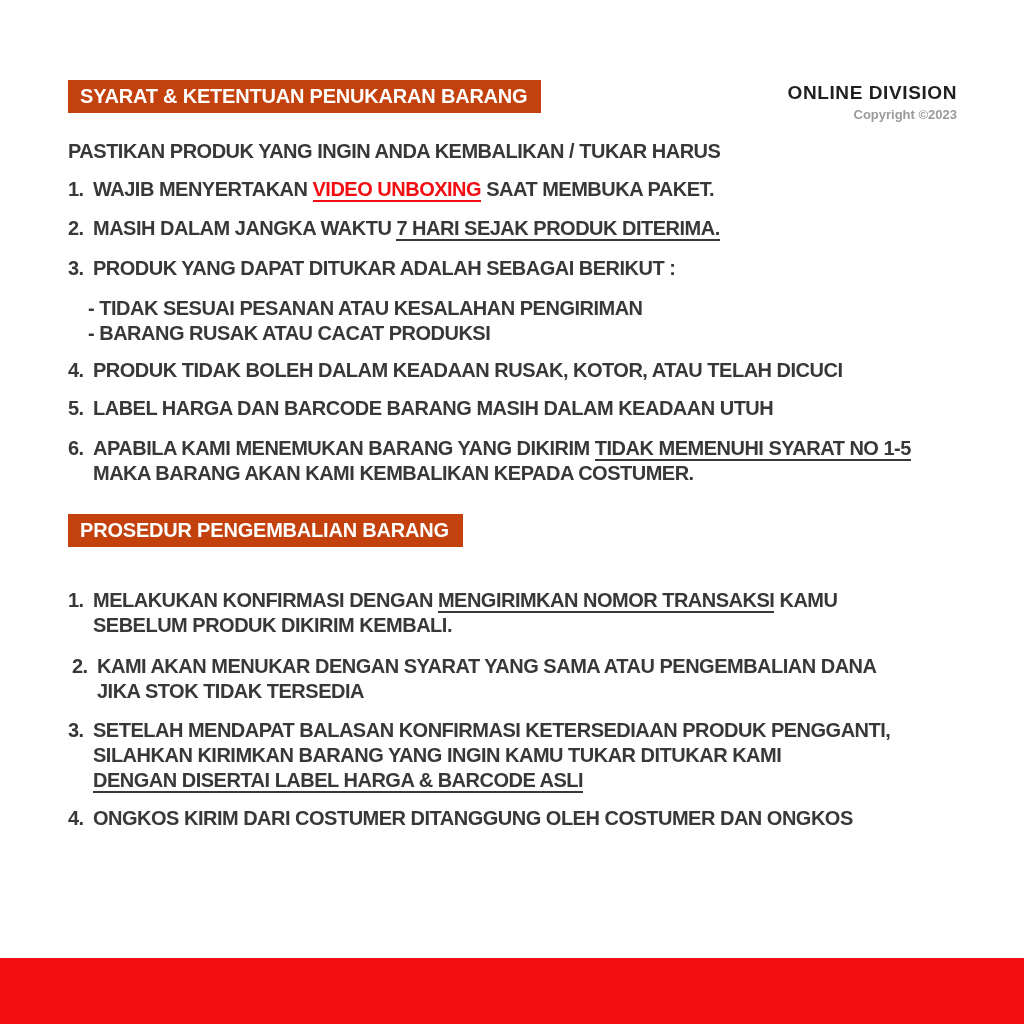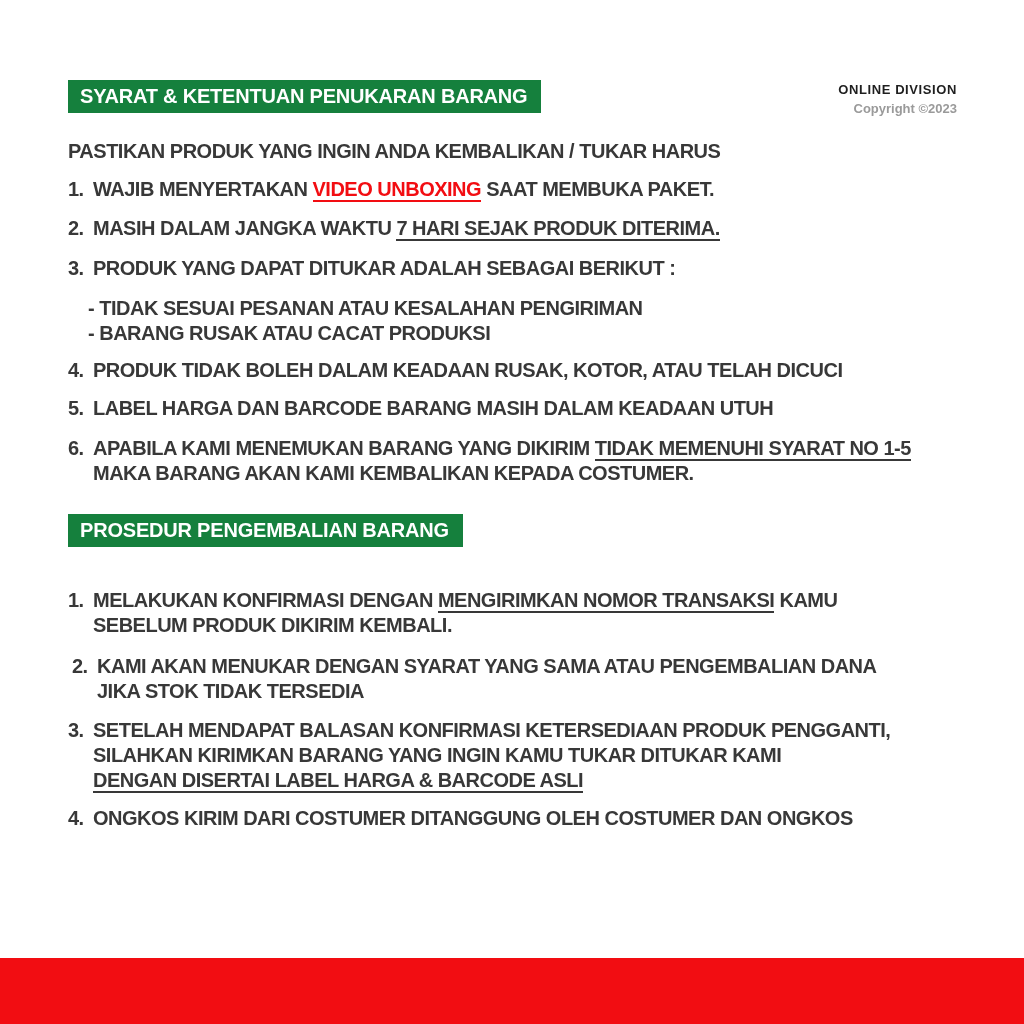--- a/index.html
+++ b/index.html
@@ -20,21 +20,21 @@
     color: #383838;
     font-weight: bold;
     font-size: 20px;
     line-height: 25px;
     letter-spacing: -0.5px;
   }
 
   .badge-wrap { line-height: 0; }
   .badge {
     display: inline-block;
-    background: #15803d;
+    background: #c2410c;
     color: #ffffff;
     font-size: 20px;
     line-height: 20px;
     font-weight: bold;
     padding: 6px 14px 7px 12px;
     letter-spacing: -0.2px;
   }
 
   .intro { margin-top: 26px; }
 
@@ -69,21 +69,21 @@
     white-space: nowrap;
   }
   .brand .reg {
     font-size: 11px;
     vertical-align: super;
     letter-spacing: 0;
   }
   .division {
     color: #1f1f1f;
     font-weight: bold;
-    font-size: 13px;
+    font-size: 19px;
     letter-spacing: 0.6px;
     margin-top: 7px;
     white-space: nowrap;
   }
   .copyright {
     color: #9a9a9a;
     font-weight: bold;
     font-size: 13px;
     letter-spacing: 0;
     margin-top: 6px;

